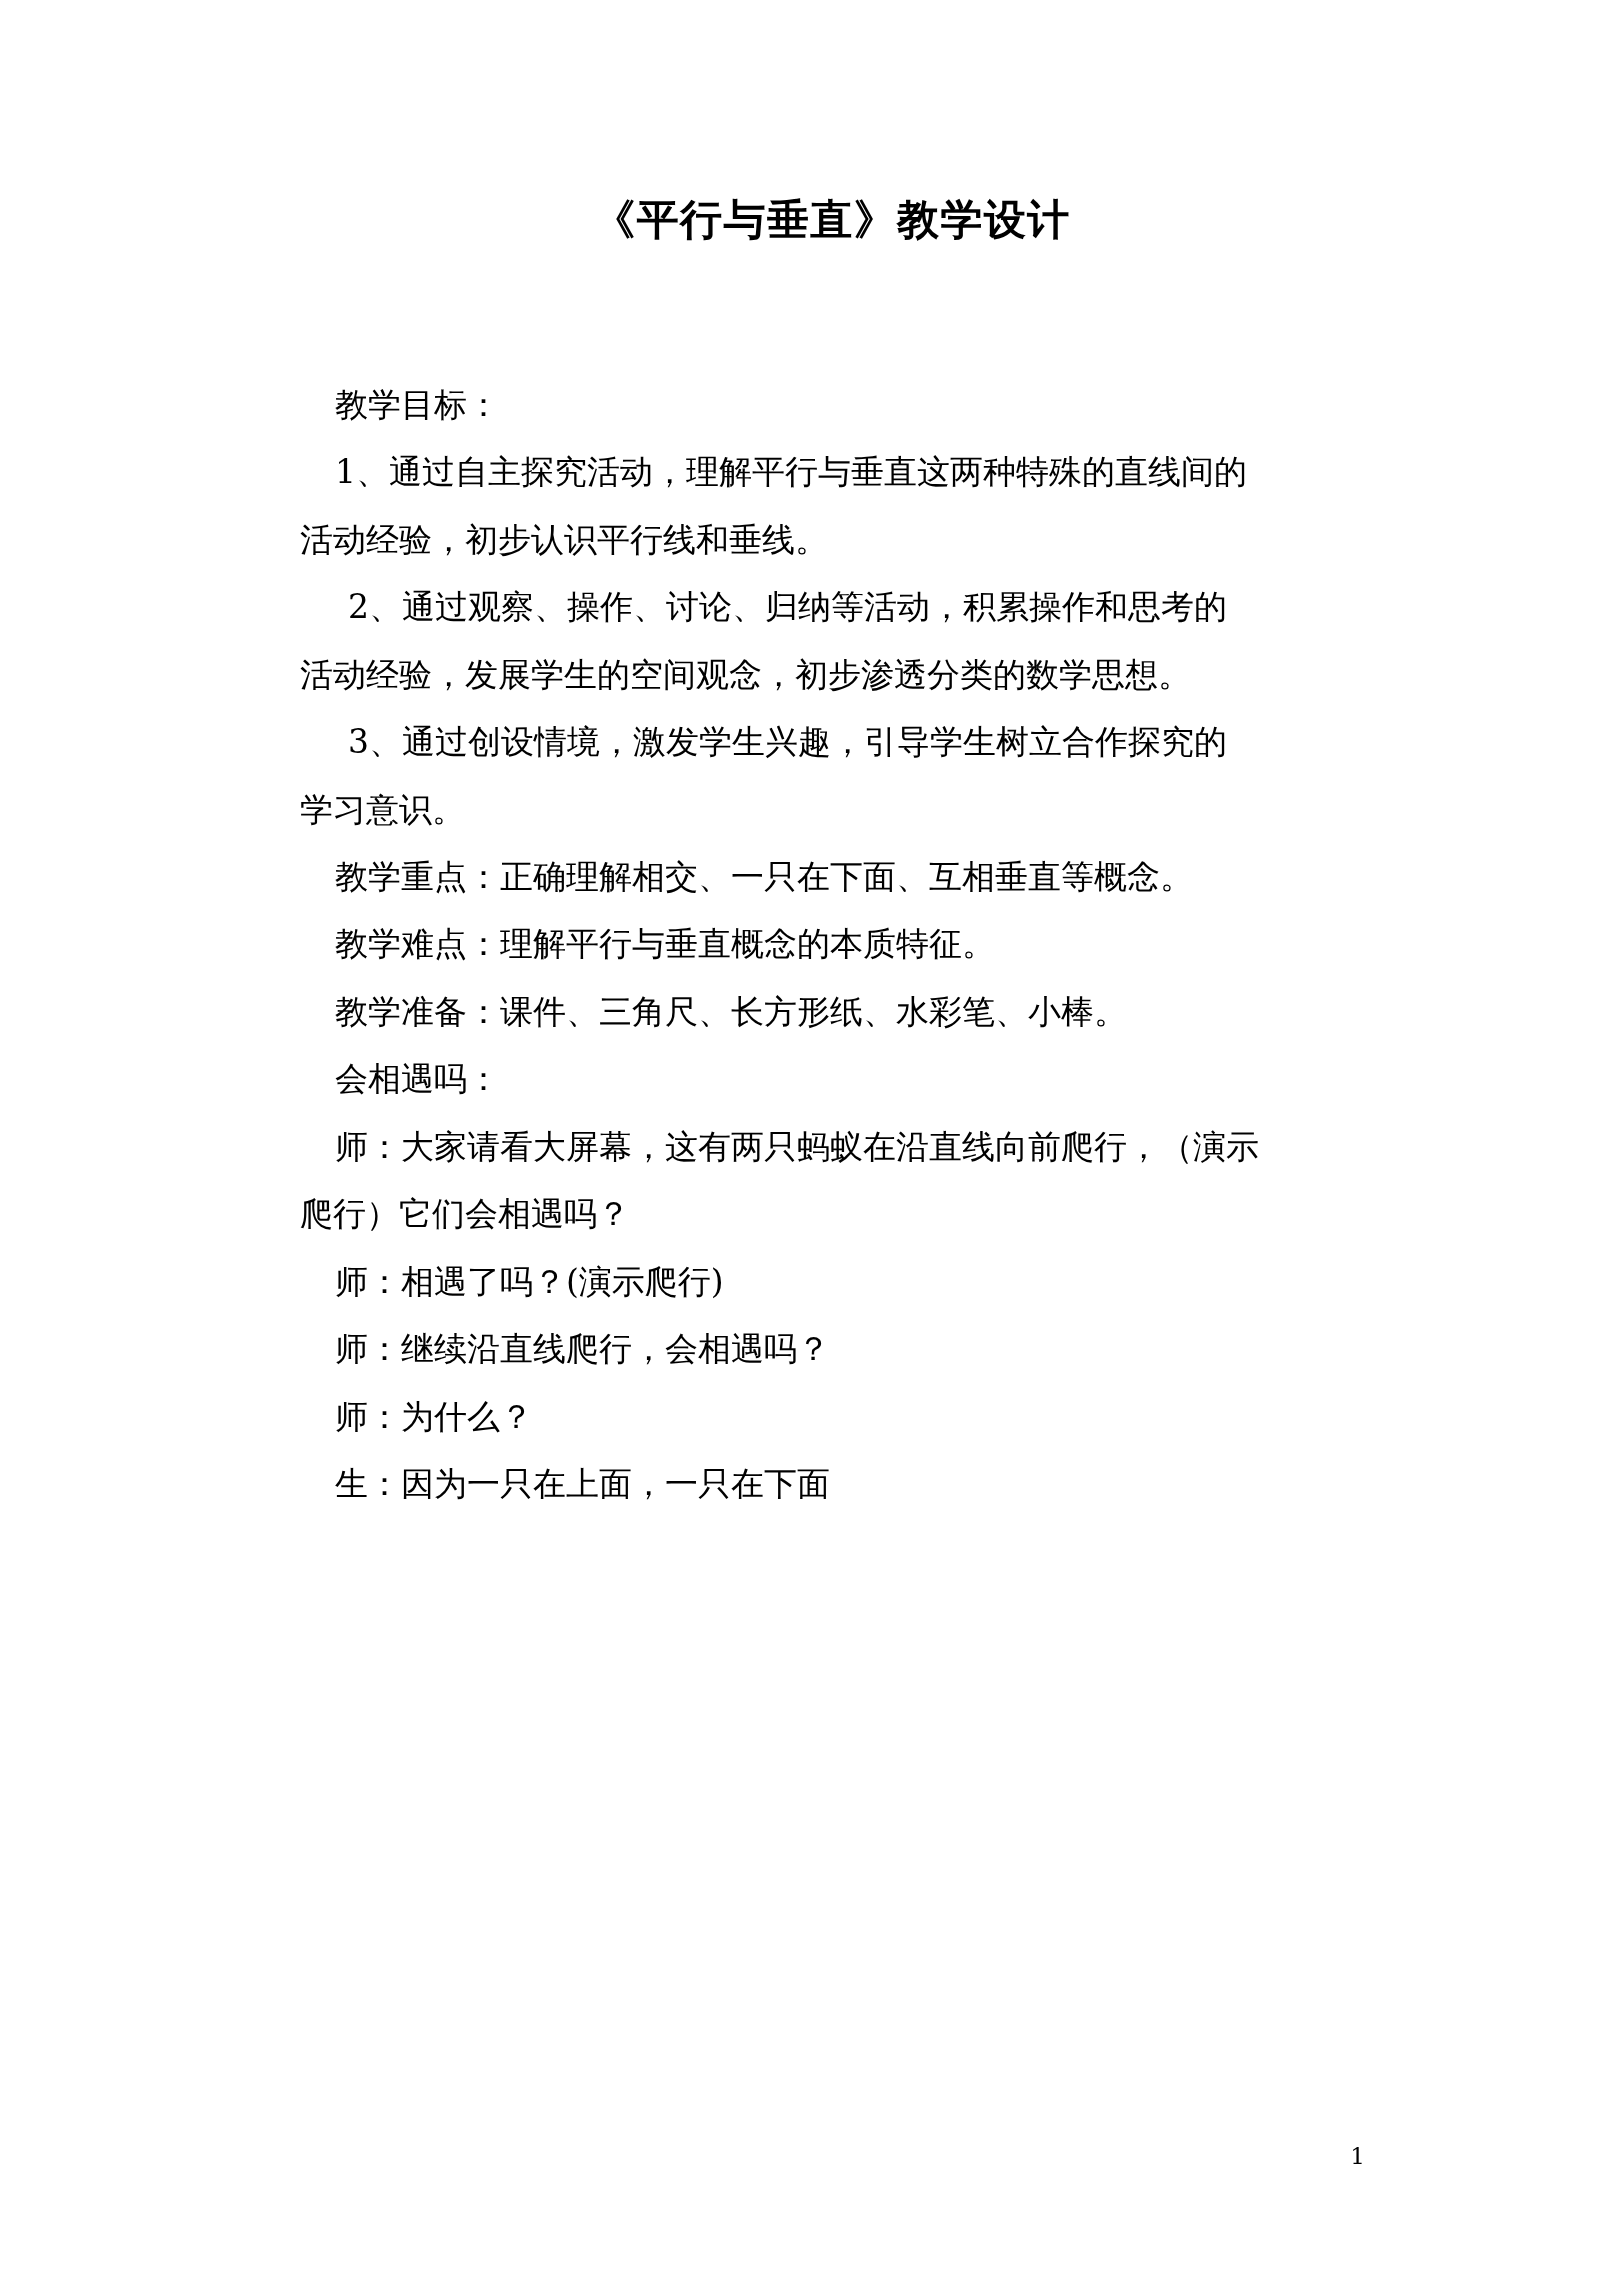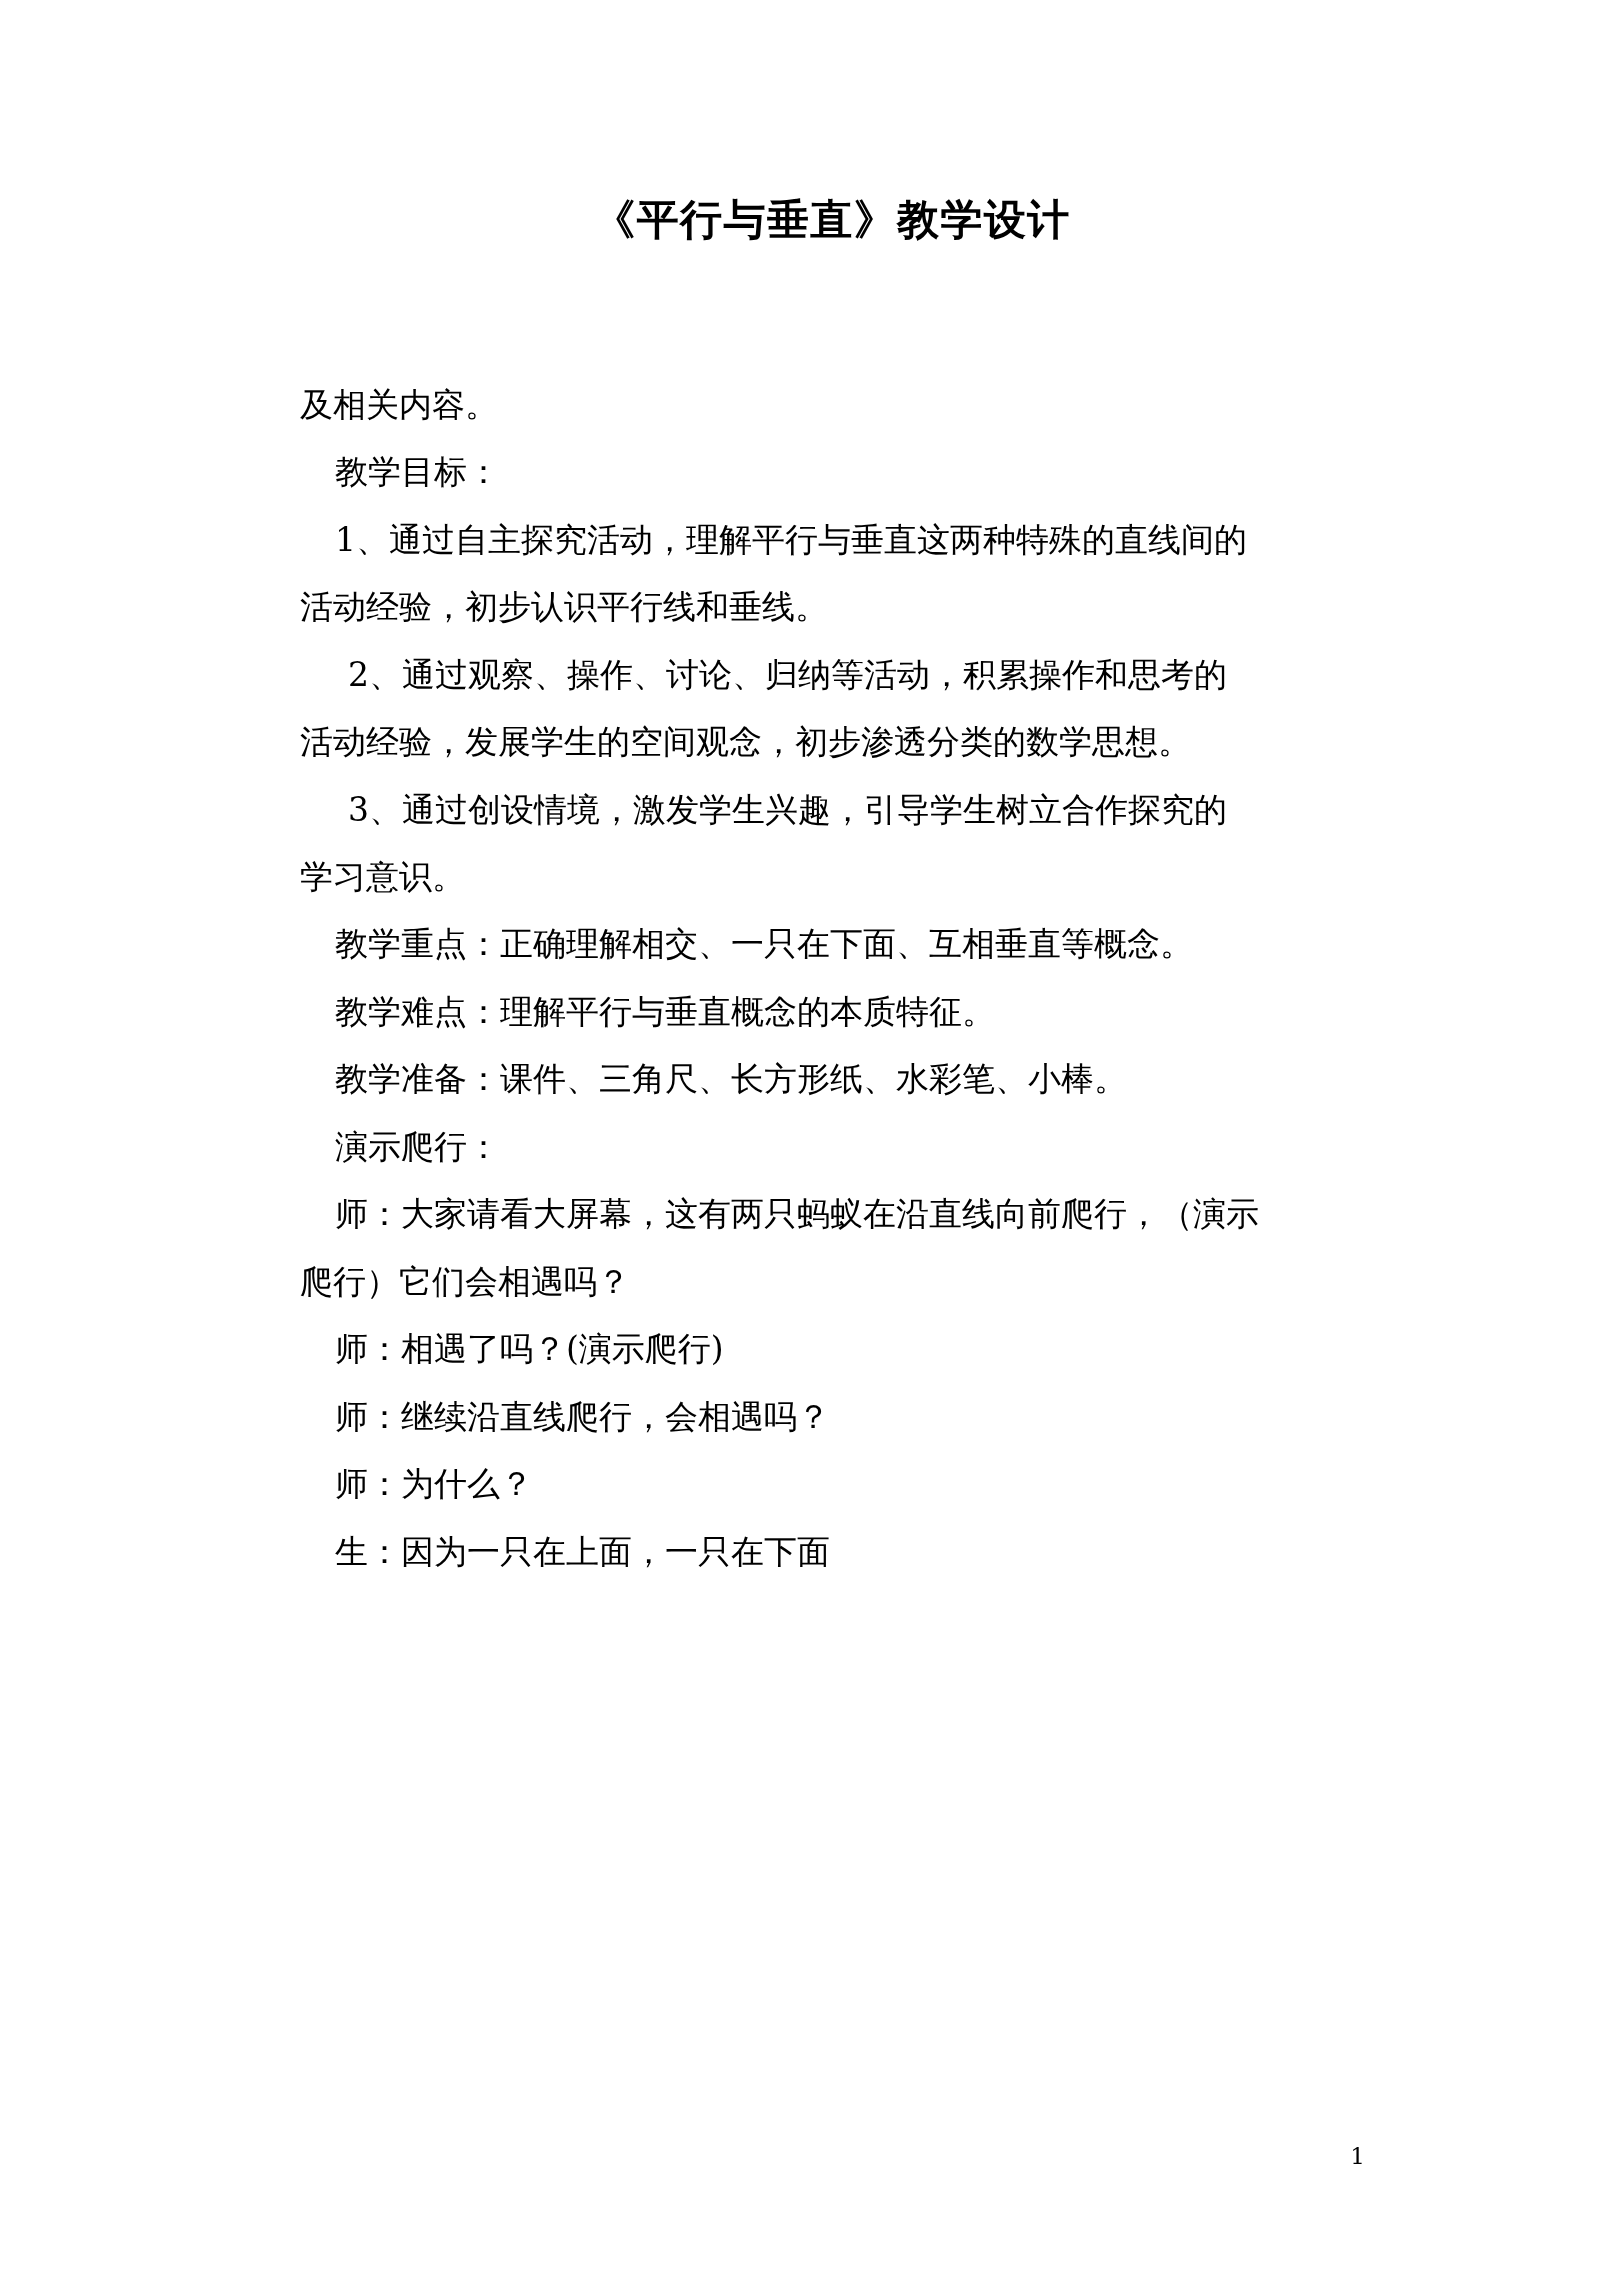--- a/index.html
+++ b/index.html
@@ -62,32 +62,31 @@
     font-family: "DejaVu Serif", "Liberation Serif", serif;
   }
 </style>
 </head>
 <body>
 
 <div class="page">
   <div class="content">
     <h1 class="doc-title">《平行与垂直》教学设计</h1>
     <div class="body-block">
-      <p class="para noindent">及相关内容。</p>
       <p class="para indent1">教学目标：</p>
       <p class="para indent1">1、通过自主探究活动，理解平行与垂直这两种特殊的直线间的</p>
       <p class="para noindent">活动经验，初步认识平行线和垂线。</p>
       <p class="para indent2">2、通过观察、操作、讨论、归纳等活动，积累操作和思考的</p>
       <p class="para noindent">活动经验，发展学生的空间观念，初步渗透分类的数学思想。</p>
       <p class="para indent2">3、通过创设情境，激发学生兴趣，引导学生树立合作探究的</p>
       <p class="para noindent">学习意识。</p>
       <p class="para indent1">教学重点：正确理解相交、一只在下面、互相垂直等概念。</p>
       <p class="para indent1">教学难点：理解平行与垂直概念的本质特征。</p>
       <p class="para indent1">教学准备：课件、三角尺、长方形纸、水彩笔、小棒。</p>
-      <p class="para indent1">演示爬行：</p>
+      <p class="para indent1">会相遇吗：</p>
       <p class="para indent1">师：大家请看大屏幕，这有两只蚂蚁在沿直线向前爬行，（演示</p>
       <p class="para noindent">爬行）它们会相遇吗？</p>
       <p class="para indent1">师：相遇了吗？(演示爬行)</p>
       <p class="para indent1">师：继续沿直线爬行，会相遇吗？</p>
       <p class="para indent1">师：为什么？</p>
       <p class="para indent1">生：因为一只在上面，一只在下面</p>
     </div>
   </div>
   <div class="page-number">1</div>
 </div>

